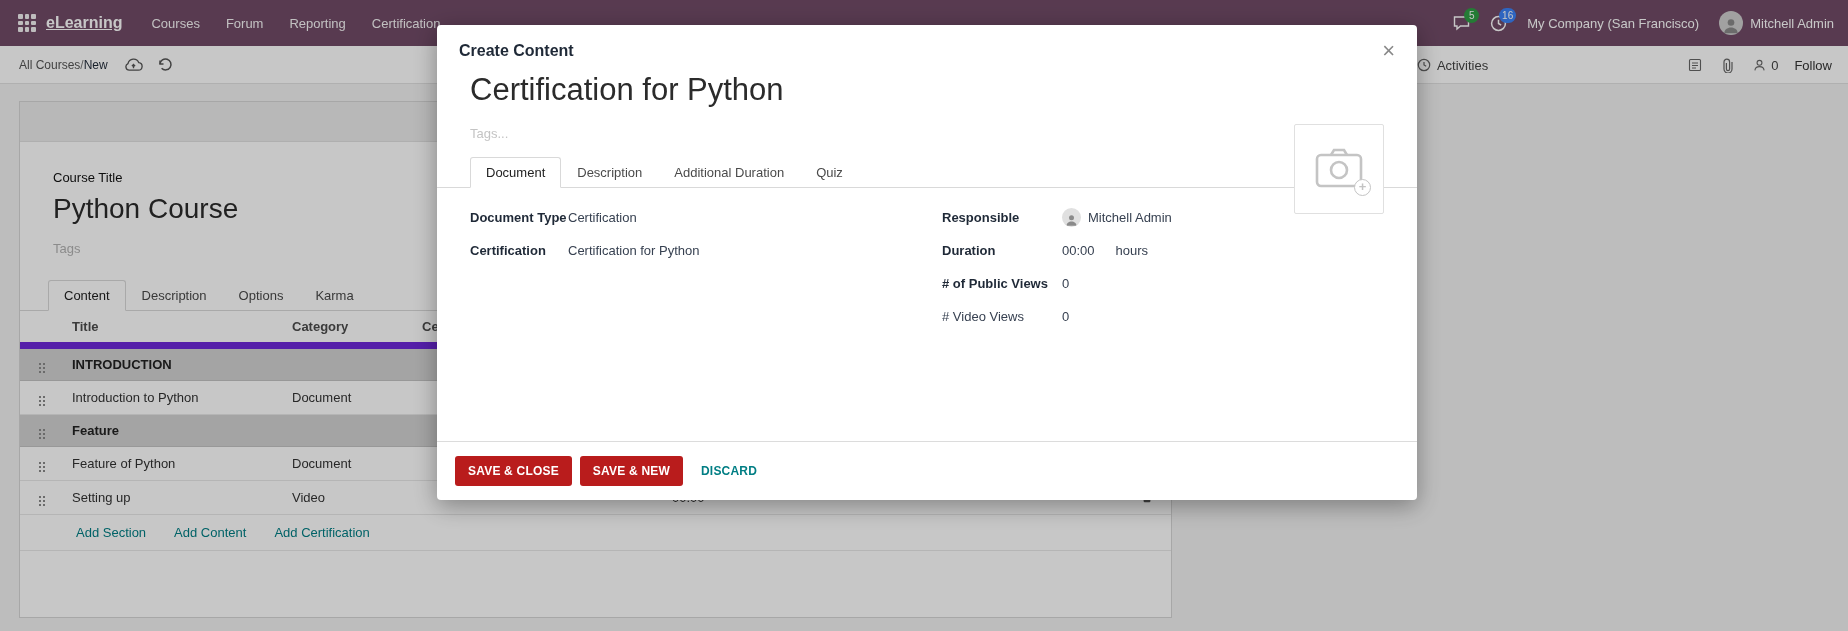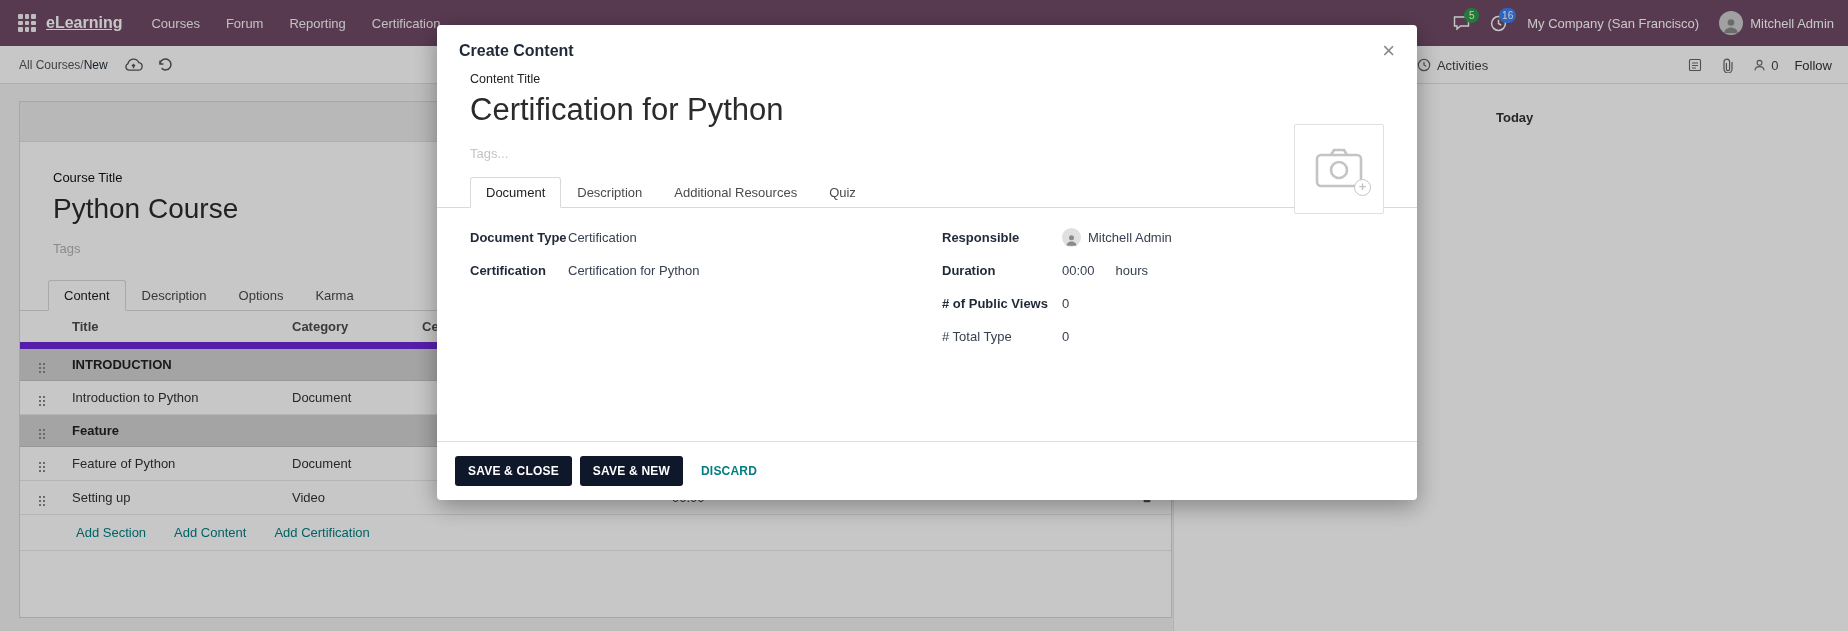--- a/index.html
+++ b/index.html
@@ -103,21 +103,21 @@
   .m-col-right .f-label { width:120px; }
   .f-label.plain { font-weight:400; color:#374151; }
   .f-value { font-size:13px; color:#374151; }
   .f-unit { font-size:13px; color:#374151; margin-left:21px; }
   .avatar-xs { width:19px; height:19px; border-radius:50%; background:#e0e0e0; overflow:hidden;
                display:inline-flex; align-items:flex-end; justify-content:center; margin-right:7px; }
   .resp-val { display:flex; align-items:center; }
   .modal-footer { border-top:1px solid #dcdcdc; padding:14px 18px; display:flex; align-items:center; gap:8px; }
   .btn { font-family:inherit; font-size:12px; font-weight:700; letter-spacing:.2px; border:none;
          border-radius:3px; padding:8px 13px; cursor:pointer; }
-  .btn-primary { background:#0f172a; color:#fff; }
+  .btn-primary { background:#b91c1c; color:#fff; }
   .btn-link { background:none; color:#017e84; padding:8px 10px; }
 </style>
 </head>
 <body>
 
 <header class="topbar">
   <div class="apps-grid">
     <span></span>
       <span></span>
       <span></span>
@@ -304,53 +304,49 @@
                 <span class="add-link">Add Content</span>
                 <span class="add-link">Add Certification</span>
               </div>
             </td>
           </tr>
         </tbody>
       </table>
     </div>
   </div>
 
-  <div class="chatter">
-    <div class="today">Today</div>
-  </div>
 </div>
 
 <div class="backdrop"></div>
 
 <div class="modal">
   <div class="modal-header">
     <div class="modal-title">Create Content</div>
     <button class="modal-close">×</button>
   </div>
 
   <div class="modal-body">
-    <div class="m-label">Content Title</div>
     <div class="m-title">Certification for Python</div>
     <div class="m-tags">Tags...</div>
 
     <div class="image-upload">
       <span class="cam-wrap">
         <svg width="48" height="42" viewBox="0 0 24 21" fill="none" stroke="#c4c4c4" stroke-width="1.3">
           <rect x="1" y="4.5" width="22" height="15.5" rx="2"></rect>
           <path d="M8 4.5 9.5 2h5L16 4.5"></path>
           <circle cx="12" cy="12" r="4"></circle>
         </svg>
         <span class="cam-plus">+</span>
       </span>
     </div>
 
     <div class="modal-tabs">
       <div class="tab active">Document</div>
       <div class="tab">Description</div>
-      <div class="tab">Additional Resources</div>
+      <div class="tab">Additional Duration</div>
       <div class="tab">Quiz</div>
     </div>
 
     <div class="m-fields">
       <div class="m-col-left">
         <div class="f-row">
           <div class="f-label">Document Type</div>
           <div class="f-value">Certification</div>
         </div>
         <div class="f-row">
@@ -374,21 +370,21 @@
         <div class="f-row">
           <div class="f-label">Duration</div>
           <div class="f-value">00:00</div>
           <div class="f-unit">hours</div>
         </div>
         <div class="f-row">
           <div class="f-label"># of Public Views</div>
           <div class="f-value">0</div>
         </div>
         <div class="f-row">
-          <div class="f-label plain"># Total Type</div>
+          <div class="f-label plain"># Video Views</div>
           <div class="f-value">0</div>
         </div>
       </div>
     </div>
   </div>
 
   <div class="modal-footer">
     <button class="btn btn-primary">SAVE &amp; CLOSE</button>
     <button class="btn btn-primary">SAVE &amp; NEW</button>
     <button class="btn btn-link">DISCARD</button>

